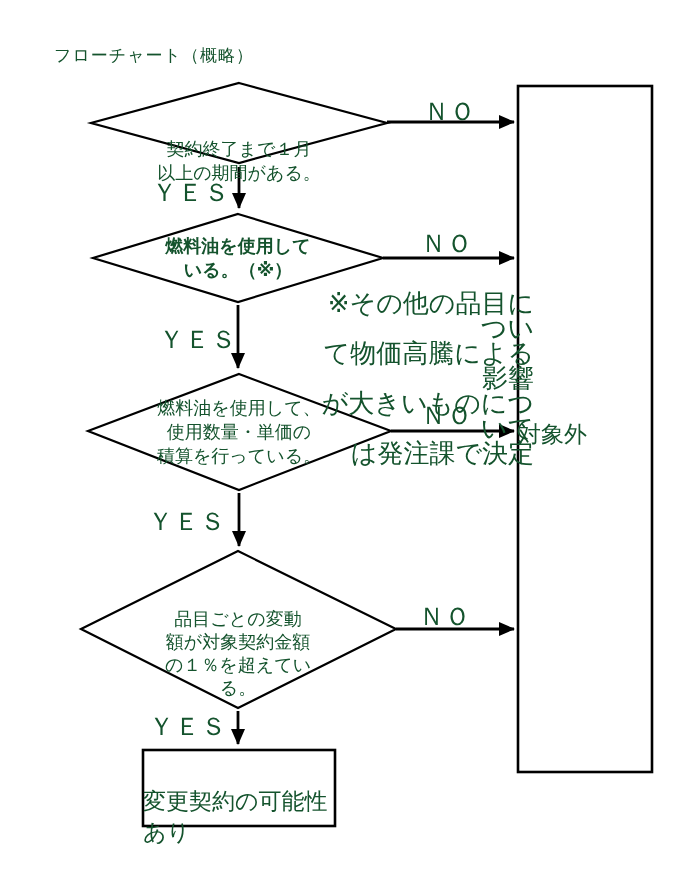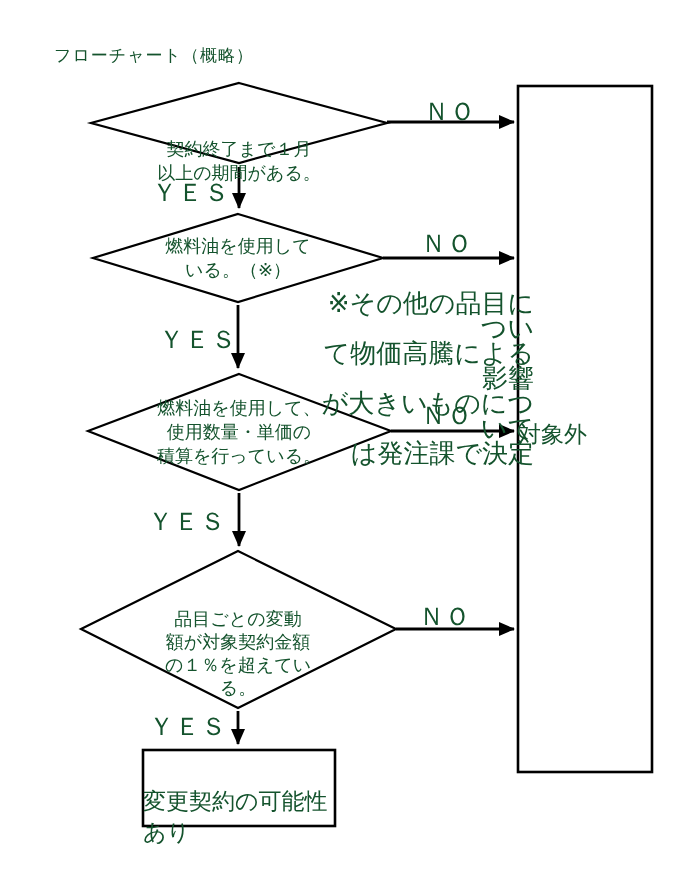--- a/index.html
+++ b/index.html
@@ -81,21 +81,21 @@
     <line x1="387" y1="122" x2="514" y2="122" stroke="#000000" stroke-width="2.8" marker-end="url(#arrowhead)"></line>
     <line x1="383" y1="258" x2="514" y2="258" stroke="#000000" stroke-width="2.8" marker-end="url(#arrowhead)"></line>
     <line x1="391" y1="431" x2="514" y2="431" stroke="#000000" stroke-width="2.8" marker-end="url(#arrowhead)"></line>
     <line x1="396" y1="629" x2="514" y2="629" stroke="#000000" stroke-width="2.8" marker-end="url(#arrowhead)"></line>
   </svg>
 
   <div class="txt page-title" style="left:54px; top:44px;">フローチャート（概略）</div>
 
   <div class="txt dlabel" style="left:99px; top:98px; width:280px;margin-top:39px;">契約終了まで１月
 以上の期間がある。</div>
-  <div class="txt dlabel" style="left:98px; top:234px; width:280px;">燃料油を使用して
+  <div class="txt dlabel" style="left:98px; top:234px; width:280px;font-weight:bold;">燃料油を使用して
 いる。（※）</div>
   <div class="txt dlabel" style="left:99px; top:396px; width:280px;">燃料油を使用して、
 使用数量・単価の
 積算を行っている。</div>
   <div class="txt dlabel tight" style="left:98px; top:584px; width:280px;margin-top:23px;">品目ごとの変動
 額が対象契約金額
 の１％を超えてい
 る。</div>
 
   <div class="txt branch" style="left:151px; top:176px; width:80px;">ＹＥＳ</div>

